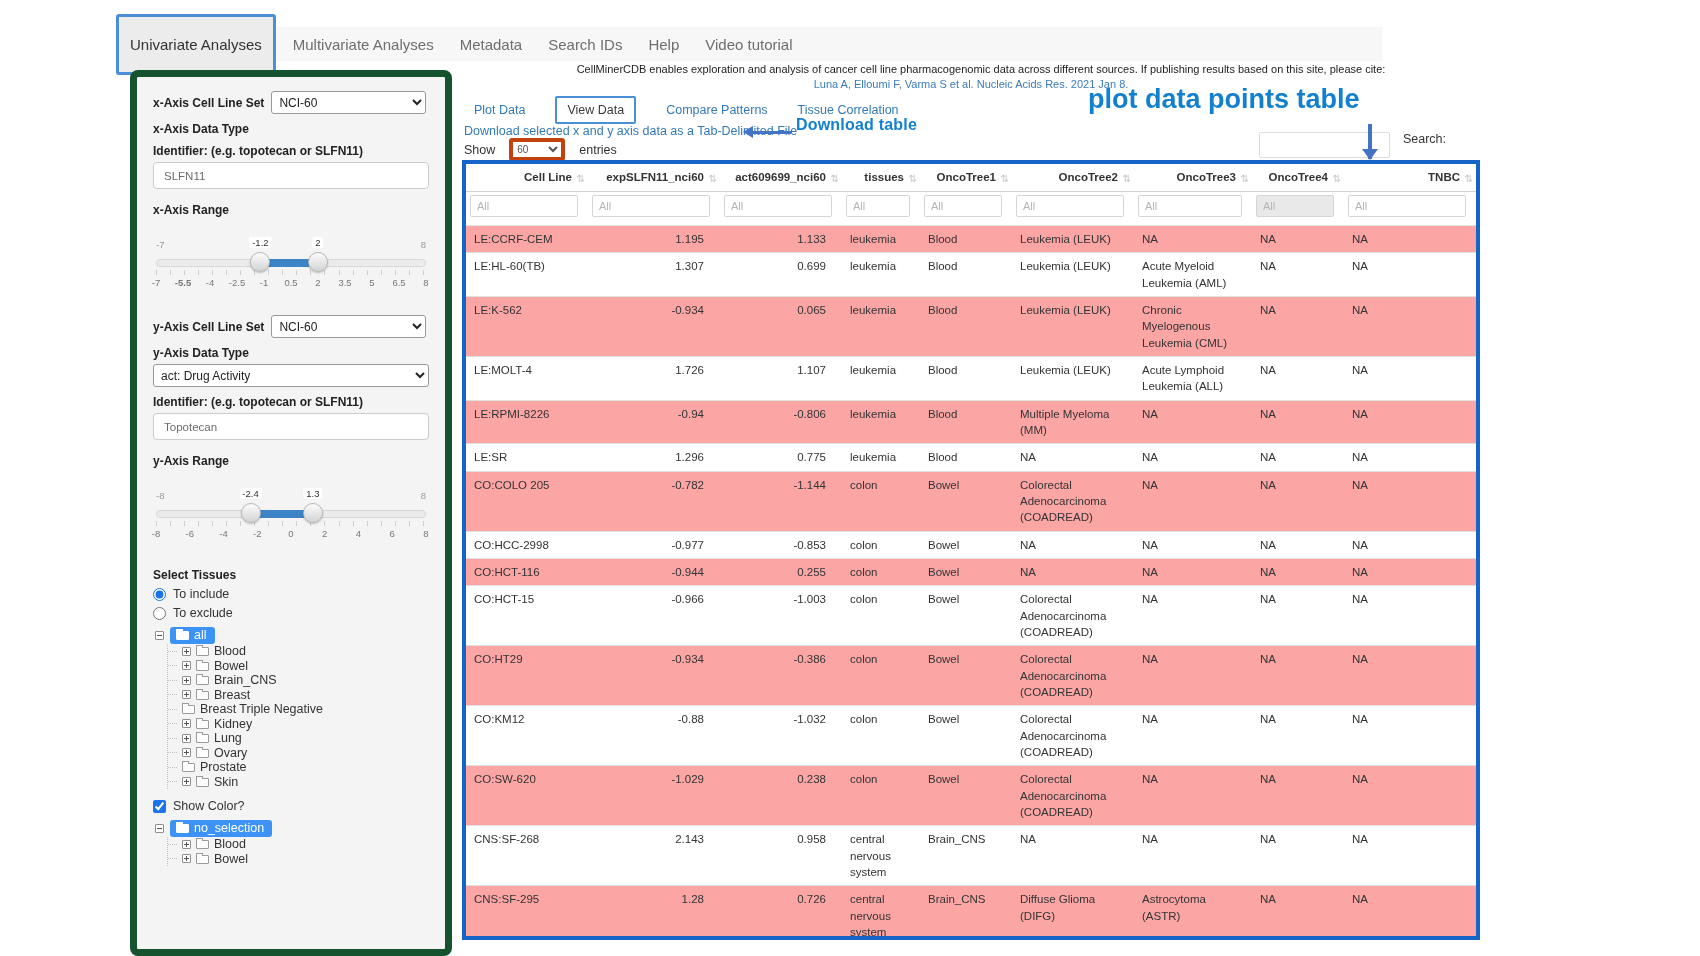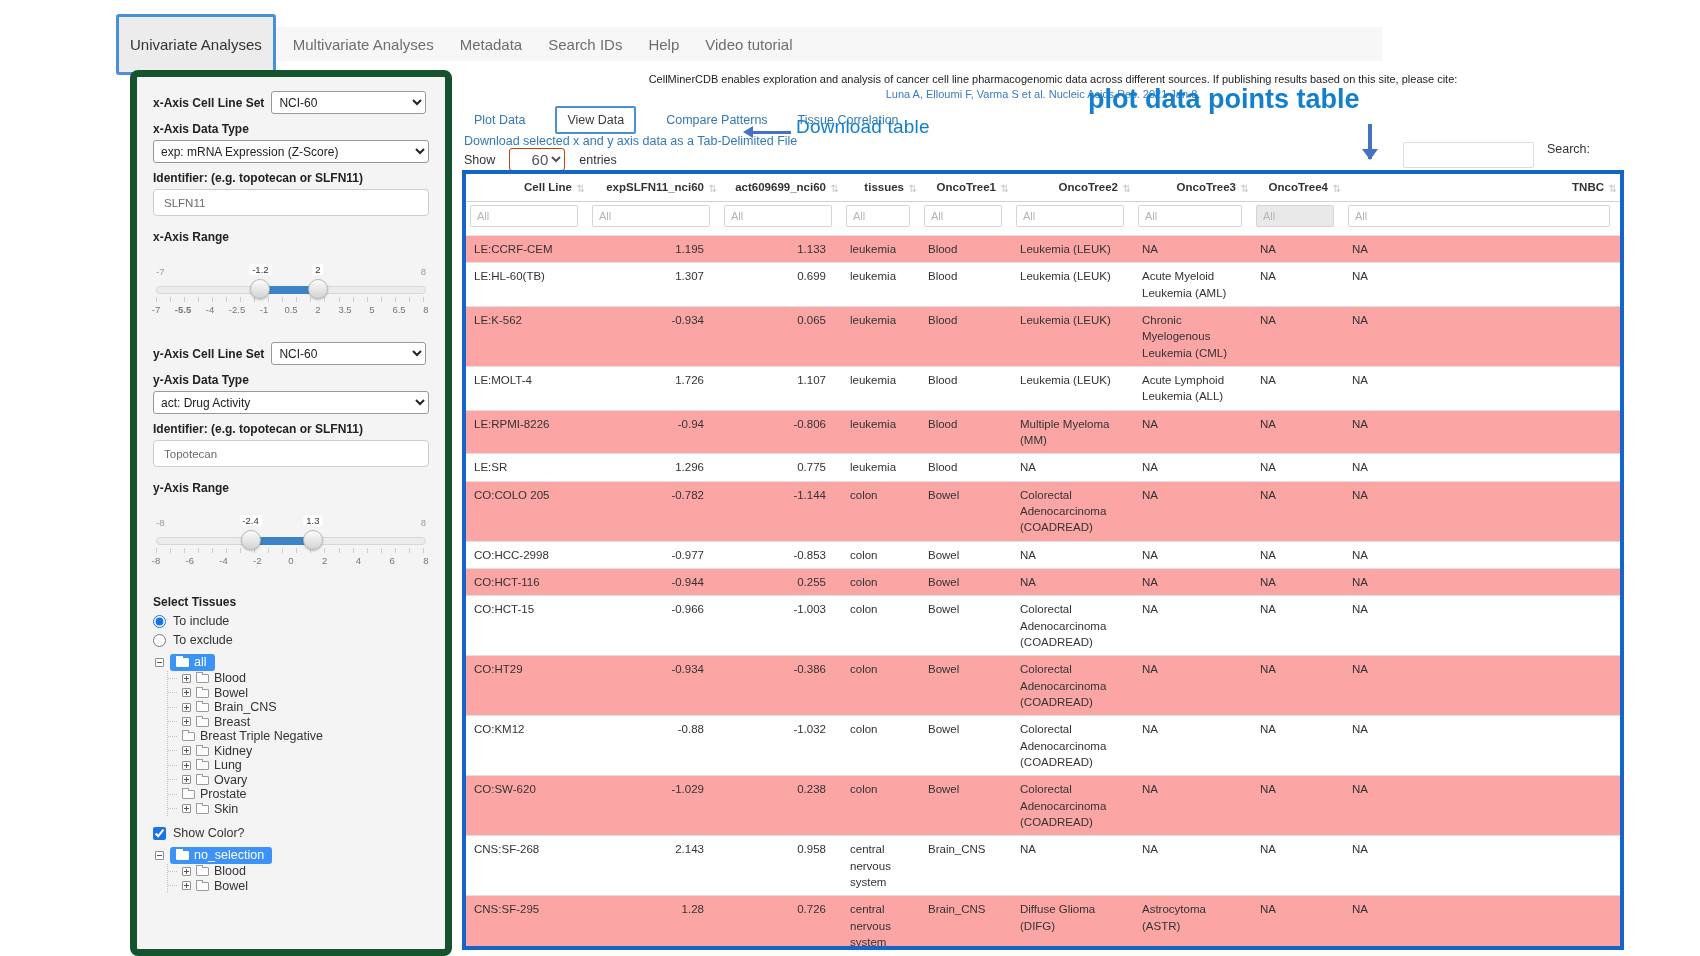--- a/index.html
+++ b/index.html
@@ -61,35 +61,35 @@
   .exp::before { content:""; position:absolute; left:1px; right:1px; top:3px; height:1px; background:#555; }
   .exp.plus::after { content:""; position:absolute; top:1px; bottom:1px; left:3px; width:1px; background:#555; }
   .folder { width:13px; height:9px; border:1px solid #9b9b9b; border-radius:1px; position:relative;
             flex:none; background:#fdfdfd; margin-top:1px; }
   .folder::before { content:""; position:absolute; top:-3px; left:-1px; width:5px; height:2px;
                     border:1px solid #9b9b9b; border-bottom:none; background:#fdfdfd; }
   .chip .folder, .chip .folder::before { background:#fff; border-color:#fff; }
   .tree-label { cursor:pointer; white-space:nowrap; }
 
   
-  .main { position:absolute; left:462px; top:70px; width:1162px; height:884px; }
+  .main { position:absolute; left:462px; top:60px; width:1018px; height:884px; }
   .citation { position:absolute; top:3px; left:-40px; right:-60px; text-align:center;
               font-size:11px; color:#222; }
   .citation-link { position:absolute; top:18px; left:0; right:0; text-align:center;
                    font-size:11px; color:#3b7bbf; cursor:pointer; }
   .subtabs { position:absolute; top:36px; left:12px; display:flex; gap:30px; align-items:center;
              font-size:12.5px; color:#337ab7; height:28px; }
   .subtab { cursor:pointer; white-space:nowrap; }
   .subtab.active { color:#3a3a3a; border:2px solid #4a90d9; border-radius:2px;
                    padding:5px 10px; background:#fff; }
   .download { position:absolute; top:64px; left:2px; font-size:12.5px; color:#337ab7; cursor:pointer; }
   .show-entries { position:absolute; top:78px; left:2px; display:flex; gap:14px; align-items:center;
                   font-size:12.5px; color:#333; }
-  .entries-select { width:56px; height:23px; font-size:15px; color:#555; border:1px solid #c2410c;
-                    border-radius:3px; background:#fff; text-align:right; }
+  .entries-select { width:56px; height:23px; font-size:10px; color:#555; border:4px solid #c2410c;
+                    border-radius:3px; background:#fff; text-align:left; }
   .search-wrap { position:absolute; top:72px; right:34px; display:flex; gap:13px; 
                  font-size:12.5px; color:#333; }
   .search-input { width:131px; height:26px; border:1px solid #ddd; border-radius:2px; background:#fff; }
 
   
   .table-region { position:absolute; top:100px; left:0; right:0; height:780px;
                   border:4px solid #1565c8; background:#fff; overflow:hidden; }
   table.data { width:100%; border-collapse:collapse; table-layout:fixed; font-size:11.5px; color:#333; }
   thead th { text-align:right; font-weight:bold; padding:7px 16px 8px 8px; font-size:11.5px;
              border-bottom:1px solid #d2d2d2; position:relative; cursor:pointer; white-space:nowrap;
@@ -99,21 +99,21 @@
   .filter-input { width:100%; height:22px; border:1px solid #d5d5d5; border-radius:2px;
                   font-size:11px; padding:0 6px; color:#333; background:#fff; }
   .filter-input.gray { background:#e9e9e9; }
   .filter-input::placeholder { color:#b5b5b5; }
   tbody td { padding:5px 8px; border-top:1px solid #e0e0e0; vertical-align:top;
              line-height:1.42; overflow:hidden; }
   tbody tr.odd { background:#fca5a5; }
   td.num { text-align:right; padding-right:16px; }
 
   
-  .ann-download { position:absolute; left:796px; top:116px; font-size:19px; font-weight:normal;
+  .ann-download { position:absolute; left:796px; top:116px; font-size:16px; font-weight:bold;
                   color:#1280cf; letter-spacing:.2px; }
   .h-arrow { position:absolute; left:747px; top:131px; width:44px; height:3px; background:#4472c4; }
   .h-arrow::before { content:""; position:absolute; left:-10px; top:-5px;
                      border:6px solid transparent; border-right:10px solid #4472c4; }
   .ann-plot { position:absolute; left:1088px; top:84px; font-size:27px; font-weight:bold; color:#1280cf; }
   .v-arrow { position:absolute; left:1368px; top:124px; width:4px; height:35px; background:#4472c4; }
   .v-arrow::after { content:""; position:absolute; left:-6px; bottom:-9px;
                     border:8px solid transparent; border-top:11px solid #4472c4; }
 </style>
 </head>
@@ -133,23 +133,20 @@
   <aside class="sidebar">
 
     <div class="inline-row">
       <span class="fld-label">x-Axis Cell Line Set</span>
       <select class="ctl w-150">
         <option>NCI-60</option>
       </select>
     </div>
 
     <div class="fld-label">x-Axis Data Type</div>
-    <select class="ctl full">
-      <option>exp: mRNA Expression (Z-Score)</option>
-    </select>
 
     <div class="fld-label">Identifier: (e.g. topotecan or SLFN11)</div>
     <input class="ident" value="SLFN11" style="">
 
     <div class="fld-label" style="margin-top:14px;">x-Axis Range</div>
     <div class="slider" id="x-slider">
         <span class="sl-min">-7</span>
         <span class="sl-max">8</span>
         <div class="sl-track"></div>
         <div class="sl-bar" style="left: 38.6667%; width: 21.3333%;"></div>

